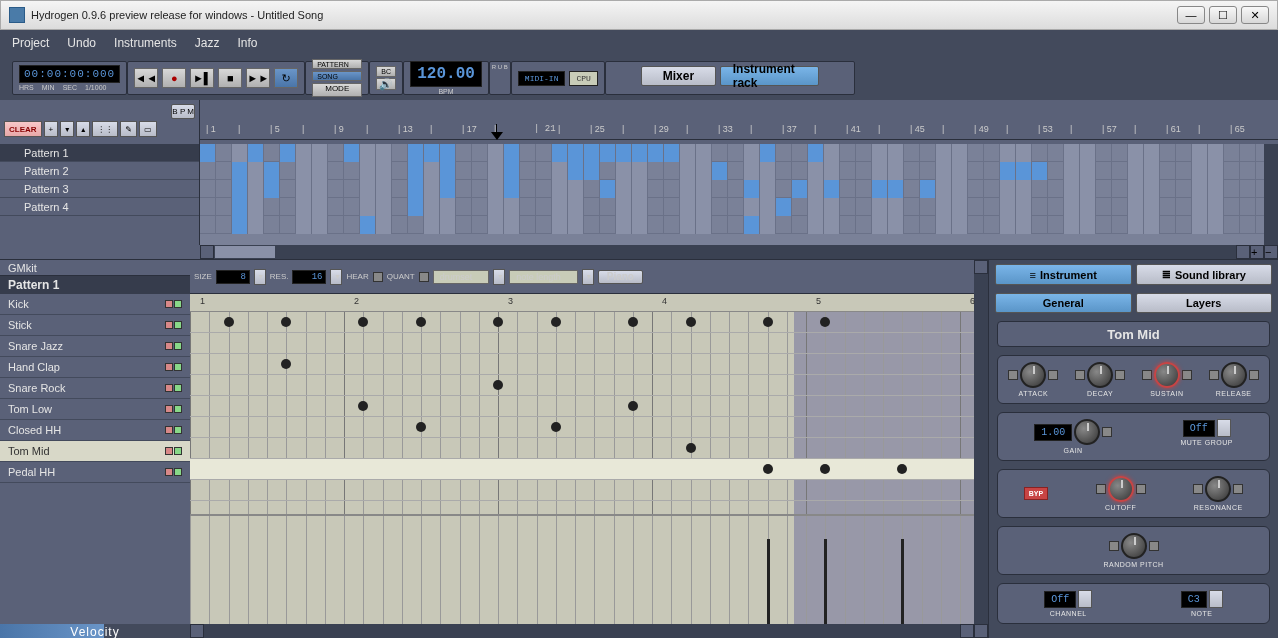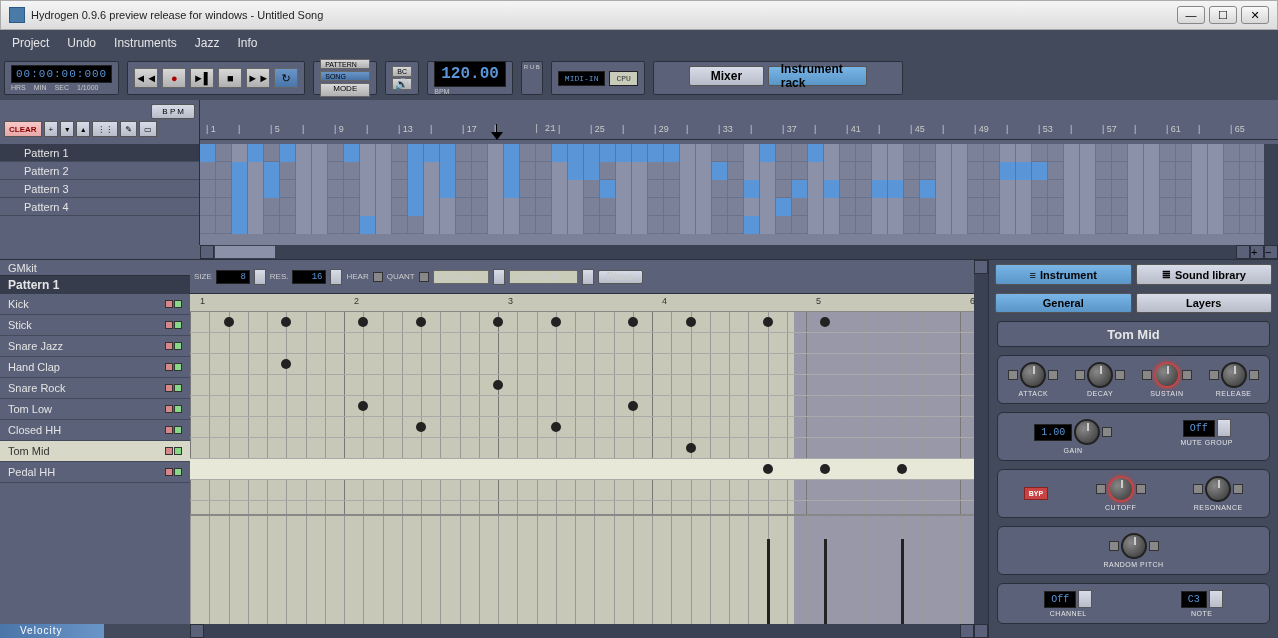--- a/index.html
+++ b/index.html
@@ -13,21 +13,21 @@
     .win-btn { width: 28px; height: 18px; background: linear-gradient(#f8f8f8, #d8d8d8); border: 1px solid #888; border-radius: 3px; display: flex; align-items: center; justify-content: center; cursor: pointer; }
     
     
     .main-container { background: #434a5c; height: 608px; display: flex; flex-direction: column; }
     
     
     .menu-bar { height: 26px; display: flex; align-items: center; padding: 0 12px; gap: 18px; color: #e5e5e5; }
     .menu-item { cursor: pointer; font-size: 12px; }
     
     
-    .toolbar { height: 44px; display: flex; align-items: center; padding: 4px 4px; gap: 8px; }
+    .toolbar { height: 44px; display: flex; align-items: center; padding: 4px 12px; gap: 0; }
     .panel-box { background: #5a6178; border: 1px solid #2a2f3c; border-radius: 2px; padding: 4px 6px; display: flex; align-items: center; gap: 4px; height: 34px; }
     .lcd-display { background: #000; color: #5a95d8; font-family: 'Courier New', monospace; font-size: 11px; padding: 2px 4px; border: 1px solid #222; letter-spacing: 1px; }
     .lcd-labels { display: flex; gap: 8px; font-size: 7px; color: #ccc; }
     .transport-btn { width: 24px; height: 20px; background: linear-gradient(#d8d8d8, #b0b0b0); border: 1px solid #666; cursor: pointer; display: flex; align-items: center; justify-content: center; }
     .transport-btn.active { background: linear-gradient(#6a95c8, #4a75a8); }
     
     .mode-section { display: flex; flex-direction: column; gap: 2px; }
     .mode-btn { height: 10px; font-size: 7px; background: linear-gradient(#d8d8d8, #b0b0b0); border: 1px solid #666; padding: 0 4px; display: flex; align-items: center; }
     .mode-btn.active { background: linear-gradient(#6a95c8, #4a75a8); }
     .mode-label-btn { height: 14px; font-size: 8px; background: linear-gradient(#d8d8d8, #b0b0b0); border: 1px solid #666; padding: 0 12px; text-align: center; }
@@ -41,21 +41,21 @@
     .big-btn.active { background: linear-gradient(#7ab5e8, #5a95c8); }
     
     .meter-bar { display: flex; gap: 1px; height: 10px; }
     .meter-seg { width: 8px; background: #5a95d8; }
     
     
     .song-editor { display: flex; flex-direction: column; height: 160px; border-bottom: 1px solid #2a2f3c; }
     .song-header { height: 44px; display: flex; }
     .song-header-left { width: 200px; background: #5a6178; display: flex; flex-direction: column; padding: 4px; gap: 2px; border-right: 1px solid #2a2f3c; }
     .song-header-right { flex: 1; background: #5a6178; position: relative; overflow: hidden; }
-    .bpm-chip { background: linear-gradient(#d8dce8, #b8bcc8); border: 1px solid #555; padding: 2px 10px; font-size: 8px; border-radius: 2px; cursor: pointer; align-self: flex-end; }
+    .bpm-chip { background: linear-gradient(#d8dce8, #b8bcc8); border: 1px solid #555; padding: 2px 0; font-size: 8px; border-radius: 2px; cursor: pointer; align-self: flex-end; }
     .toolbar-row { display: flex; gap: 2px; }
     .small-btn { background: linear-gradient(#d8dce8, #b8bcc8); border: 1px solid #555; padding: 1px 4px; font-size: 8px; cursor: pointer; height: 16px; display: flex; align-items: center; }
     .clear-btn { background: linear-gradient(#f8c8c8, #e8a8a8); color: #800; font-weight: bold; }
     
     .song-ruler { height: 18px; display: flex; color: #ccc; font-size: 9px; position: relative; background: #5a6178; border-bottom: 1px solid #2a2f3c; }
     .ruler-tick { position: absolute; top: 2px; }
     .playhead { position: absolute; top: 2px; width: 12px; height: 14px; }
     .playhead::before { content: ''; position: absolute; left: 5px; top: 0; width: 1px; height: 8px; background: #000; }
     .playhead::after { content: ''; position: absolute; left: 0; top: 8px; border-left: 6px solid transparent; border-right: 6px solid transparent; border-top: 8px solid #000; }
     
@@ -85,21 +85,21 @@
     
     .pattern-name-hdr { height: 18px; background: #363c4c; padding: 2px 8px; color: #e5e5e5; font-weight: bold; font-size: 12px; }
     .instrument-list { flex: 1; }
     .instrument-item { height: 21px; padding: 2px 8px; color: #e5e5e5; font-size: 11px; border-bottom: 1px solid #434a5c; display: flex; align-items: center; justify-content: space-between; cursor: pointer; }
     .instrument-item.selected { background: #d8d8c8; color: #333; }
     .instr-indicators { display: flex; gap: 1px; }
     .indic { width: 8px; height: 8px; border: 1px solid #333; }
     .indic.red { background: #d88888; }
     .indic.green { background: #88d888; }
     
-    .velocity-bar { height: 14px; background: linear-gradient(to right, #4a75a8 0%, #6a95c8 55%, #434a5c 55%); color: #fff; font-size: 10px; text-align: left; padding: 1px 20px; margin-top: auto; letter-spacing: 1px; }
+    .velocity-bar { height: 14px; background: linear-gradient(to right, #4a75a8 0%, #6a95c8 55%, #434a5c 55%); color: #fff; font-size: 12px; text-align: center; padding: 1px 20px; margin-top: auto; letter-spacing: 1px; }
     
     .pattern-center { flex: 1; display: flex; flex-direction: column; }
     .pattern-ruler { height: 18px; background: #c8c8b8; position: relative; font-size: 9px; color: #333; border-bottom: 1px solid #888; }
     .pat-ruler-num { position: absolute; top: 2px; }
     .pattern-grid { flex: 1; background: #c8c8b8; position: relative; overflow: hidden; }
     .pat-row { height: 21px; border-bottom: 1px solid #aaa; position: relative; }
     .pat-row.selected { background: #e8e8d8; }
     .play-boundary { position: absolute; top: 0; bottom: 0; right: 0; width: 23%; background: #9898a8; }
     .note { position: absolute; width: 10px; height: 10px; background: #222; border-radius: 50%; top: 5px; }
     .grid-line { position: absolute; top: 0; bottom: 0; width: 1px; background: #999; }
@@ -183,21 +183,21 @@
         <div class="mode-btn active">
             <span>SONG</span>
           </div>
         <div class="mode-label-btn">MODE</div>
       </div>
     </div>
     <div class="panel-box" style="flex-direction:column;gap:1px;">
       <div class="transport-btn" style="width:20px;height:12px;font-size:7px;">BC</div>
       <div class="transport-btn" style="width:20px;height:12px;">🔊</div>
     </div>
-    <div class="panel-box" style="flex-direction:column;align-items:flex-start;justify-content:center;gap:1px;">
+    <div class="panel-box" style="flex-direction:column;align-items:center;justify-content:center;gap:1px;">
       <div class="bpm-display">120.00</div>
       <div class="bpm-label">BPM</div>
     </div>
     <div class="panel-box" style="flex-direction:column;gap:1px;padding:2px;">
       <div style="font-size:6px;color:#ccc;">R U B</div>
     </div>
     <div class="panel-box">
       <div class="status-box">MIDI-IN</div>
       <div class="status-box" style="background:#c8ccb8;color:#333;">CPU</div>
     </div>

